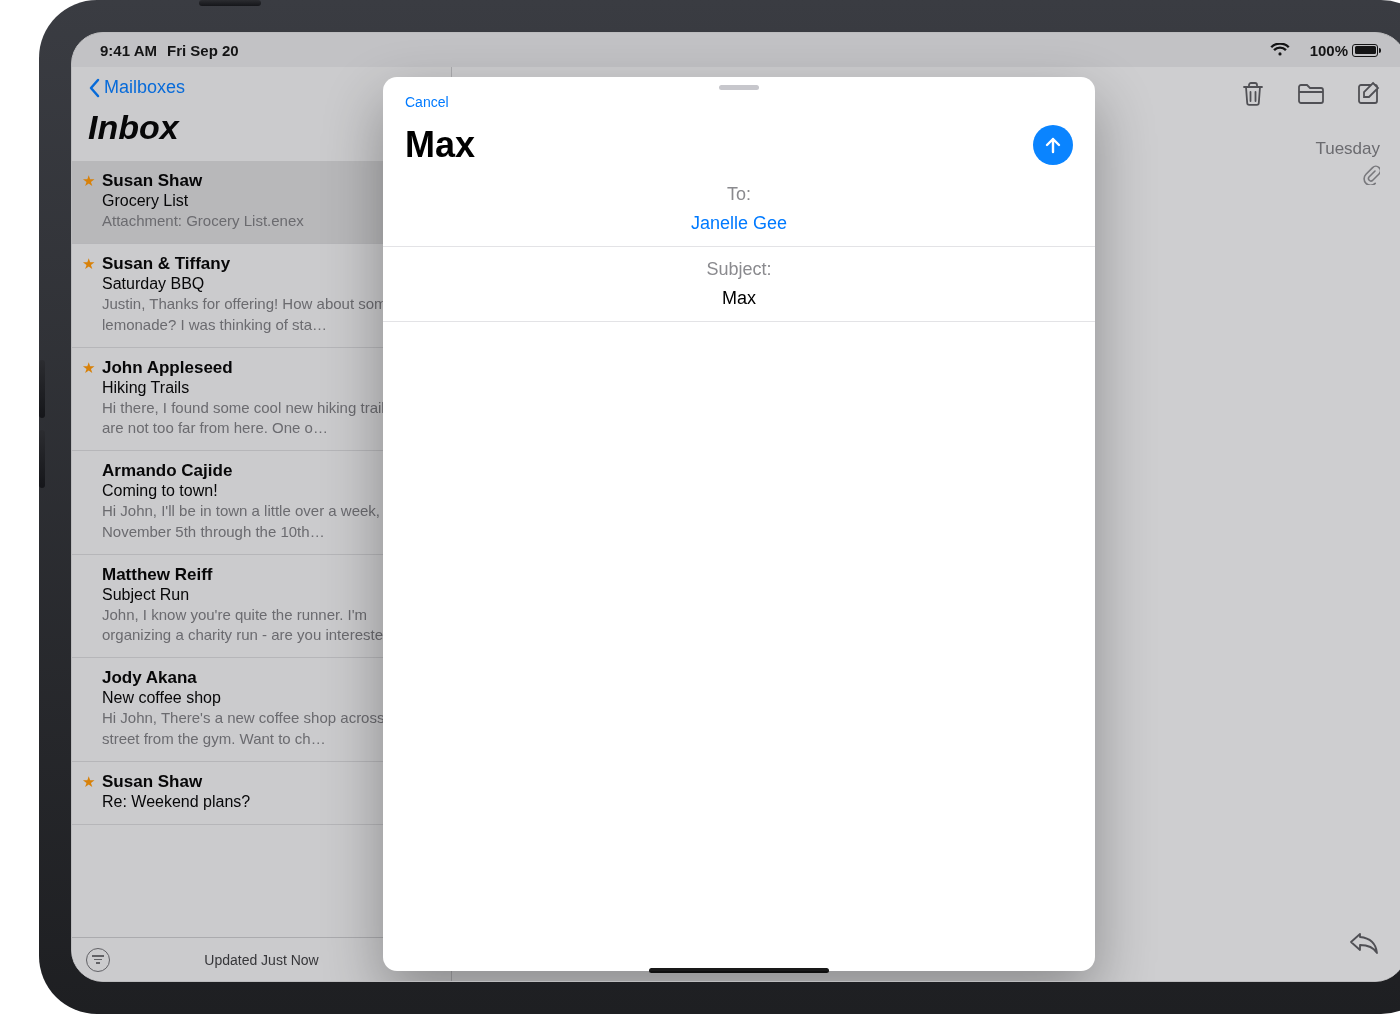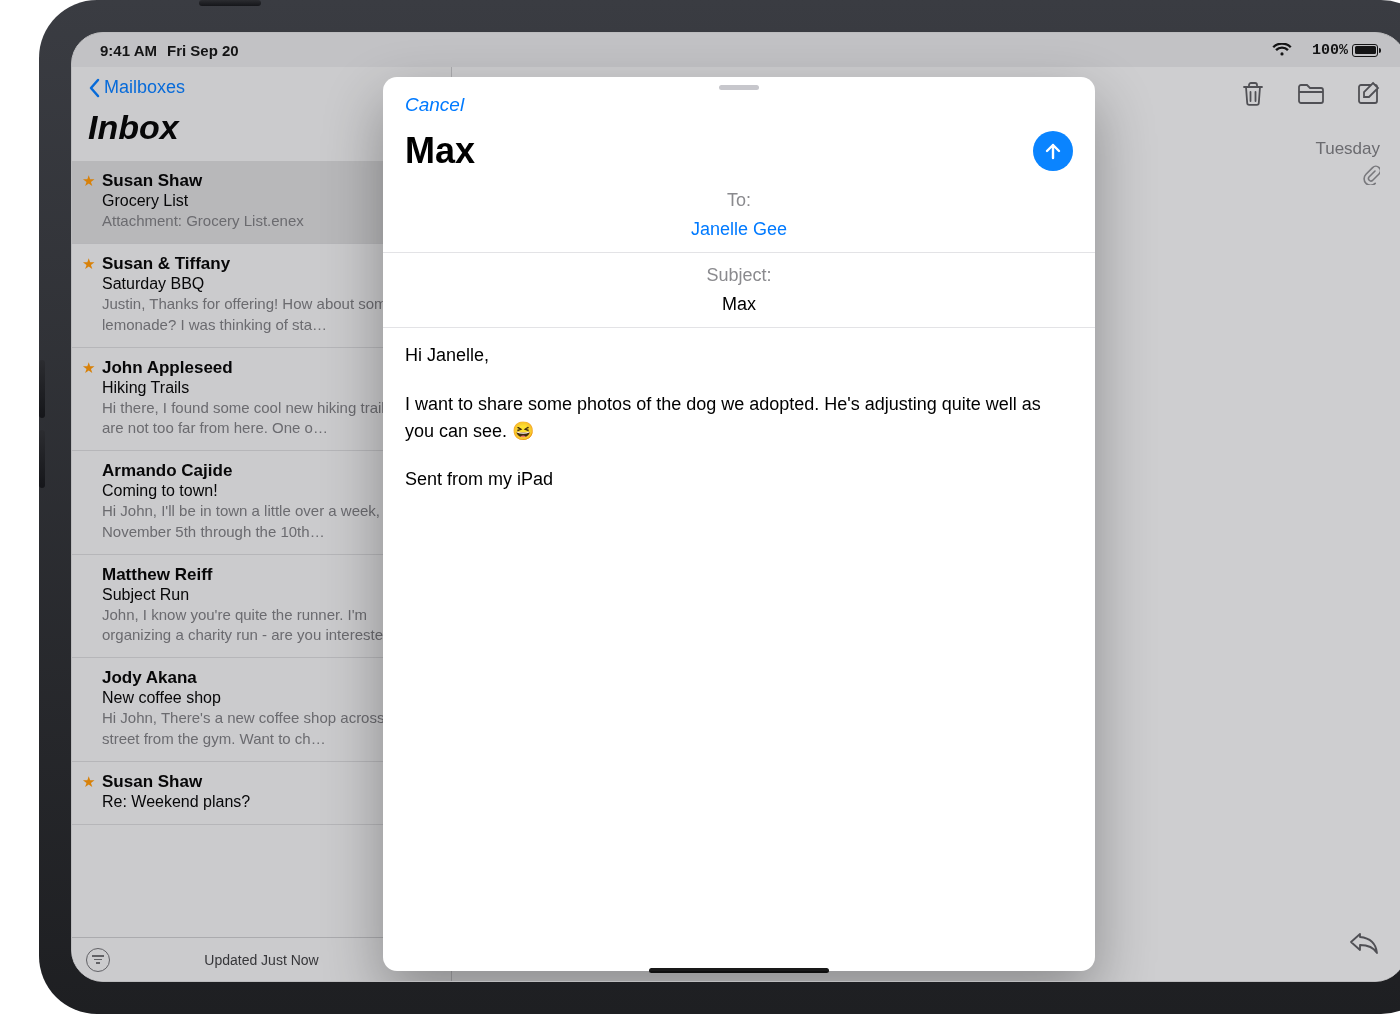--- a/index.html
+++ b/index.html
@@ -20,21 +20,21 @@
     position: relative;
     border: 1px solid #bcbcbe;
   }
   
   .status-bar {
     display:flex; align-items:center; justify-content:space-between;
     height: 34px; padding: 0 28px; font-size: 15px; font-weight: 600;
     color: #111;
   }
   .status-left { display:flex; gap:10px; align-items:center;}
-  .status-right { display:flex; gap:20px; align-items:center;font-family:Liberation Mono, monospace;}
+  .status-right { display:flex; gap:20px; align-items:center;}
   .battery { display:inline-flex; align-items:center; gap:4px;}
   .battery .shell { width:26px; height:13px; border:1.5px solid #111; border-radius:3px; position:relative;}
   .battery .shell::after{content:'';position:absolute;right:-4px;top:3px;width:2.5px;height:5px;background:#111;border-radius:0 2px 2px 0;}
   .battery .fill{position:absolute;inset:1.5px;background:#111;border-radius:1.5px;}
   .wifi svg { display:block; }
 
   
   .app {
     position:absolute; inset: 34px 0 0 0;
     display:flex;
@@ -97,21 +97,21 @@
     position:absolute; left: 50%; transform: translateX(-50%);
     top: 44px; bottom: 10px;
     width: 712px;
     background:#fff; border-radius:14px;
     box-shadow: 0 24px 60px rgba(0,0,0,0.32);
     display:flex; flex-direction:column;
     overflow:hidden;
   }
   .grabber { width:40px; height:5px; background:#c7c7cc; border-radius:3px; margin:8px auto 0;}
   .sheet-head { display:flex; align-items:center; justify-content:space-between; padding: 4px 22px 0;}
-  .cancel { color:#007aff; font-size:19px; font-weight:400;font-style:italic;}
+  .cancel { color:#007aff; font-size:14px; font-weight:400;}
   .sheet-title-row { display:flex; align-items:center; justify-content:space-between; padding: 14px 22px 6px;}
   .sheet-title { font-size:36px; font-weight:800; }
   .send-btn {
     width:40px;height:40px;border-radius:50%;background:#0a84ff;
     display:flex;align-items:center;justify-content:center;
   }
   .field {
     border-bottom:1px solid #e3e3e6; padding:12px 22px;
     display:flex; align-items:center; gap:8px; font-size:18px;flex-direction:column;
   }
@@ -283,23 +283,17 @@
         </div>
       </div>
       <div class="field">
         <span class="label">To:</span>
         <span class="value link">Janelle Gee</span>
       </div>
       <div class="field">
         <span class="label">Subject:</span>
         <span class="value">Max</span>
       </div>
-      <div class="body-area">
-        <p>Hi Janelle,</p>
-        <p>I want to share some photos of the dog we adopted. He's adjusting quite well as you can see. 😆</p>
-        <p></p>
-        <p>Sent from my iPad</p>
-      </div>
     </div>
 
     <div class="home-indicator"></div>
   </div>
 </div>
 
 </body></html>

